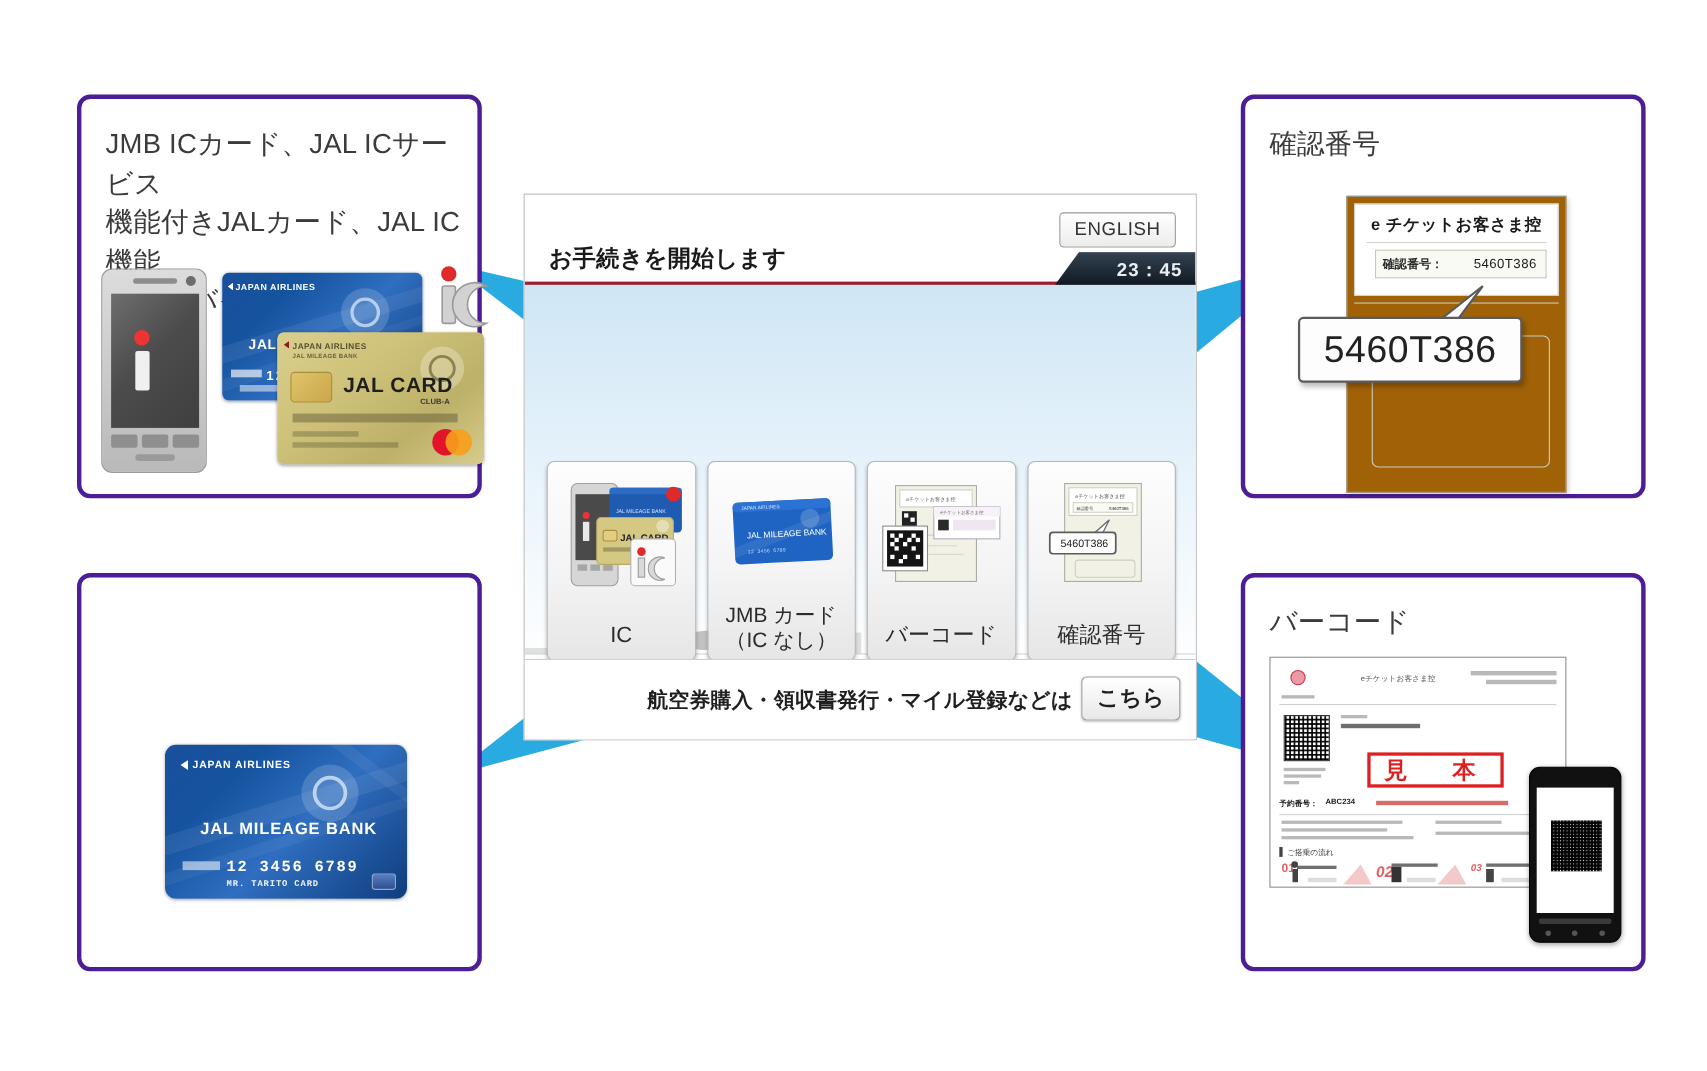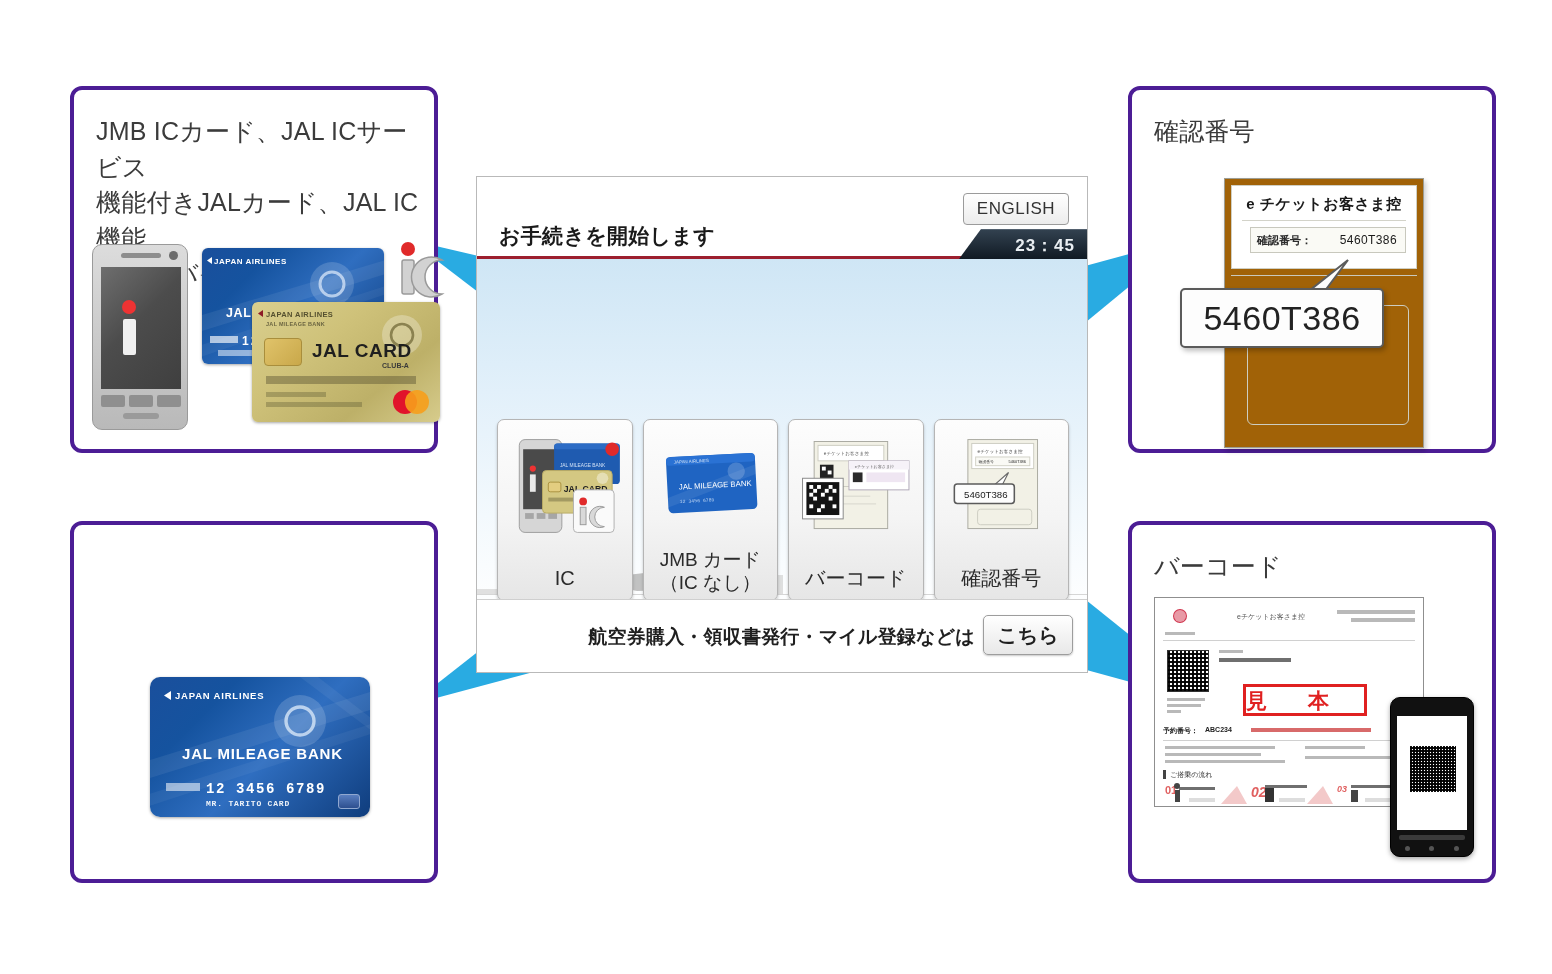--- a/index.html
+++ b/index.html
@@ -248,21 +248,21 @@
     position: absolute;
     color: #d9d9d9;
     font-weight: bold;
     font-style: italic;
   }
   .stamp-mihon {
     position: absolute;
     border: 3px solid #e02020;
     color: #e02020;
     font-weight: bold;
-    text-align: left;
+    text-align: center;
     background: rgba(255,255,255,0.55);
     letter-spacing: 10px;
   }
   .txtline { position: absolute; background: #b9b9b9; }
   .txtline.dark { background: #6f6f6f; }
   .txtline.red { background: #d86a6a; }
 </style>
 </head>
 <body>
 

